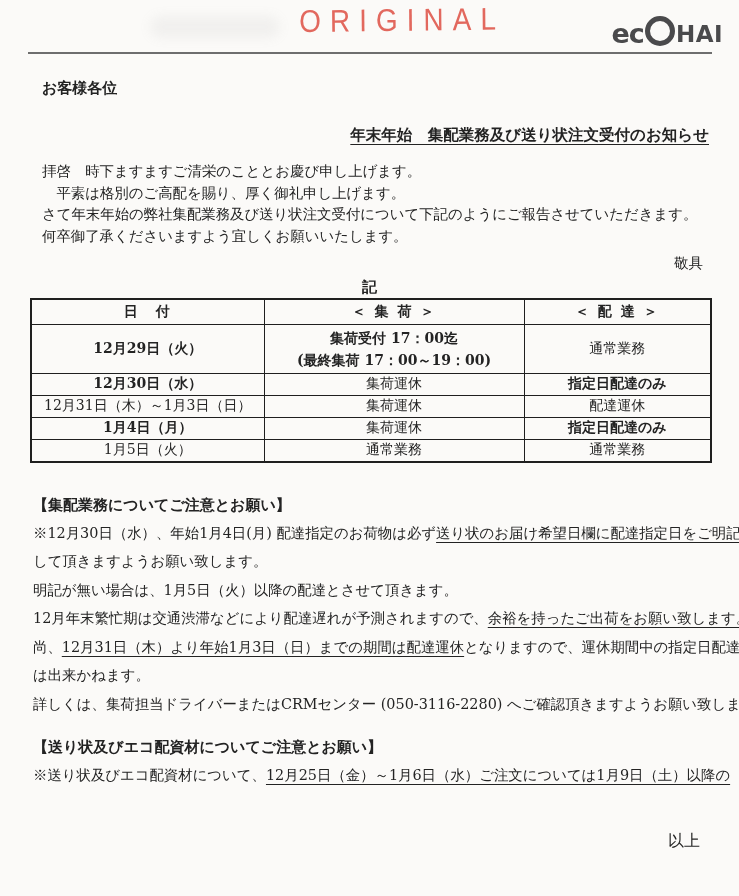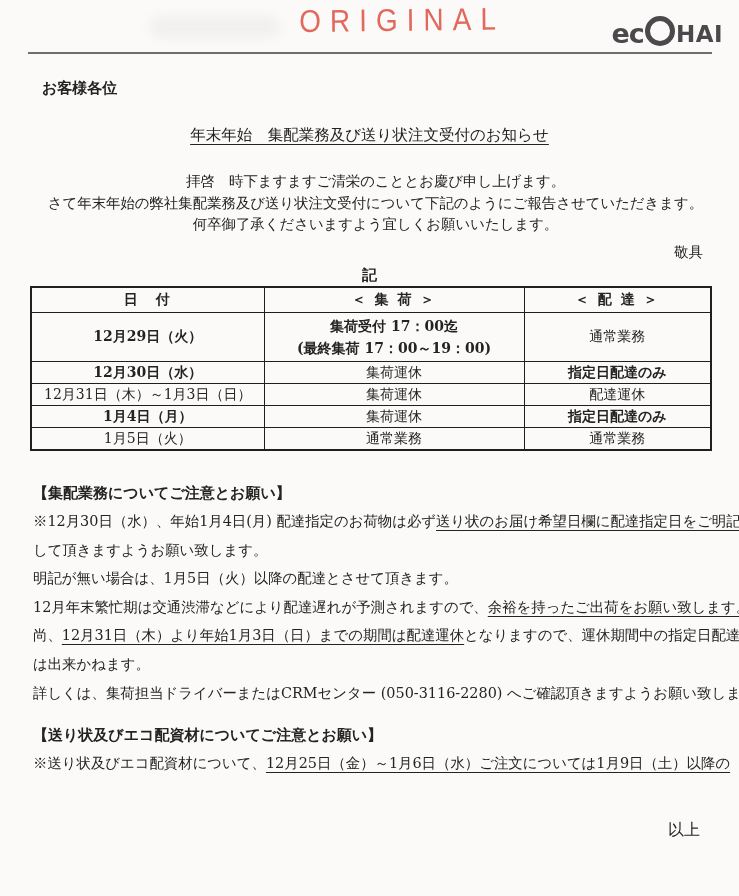--- a/index.html
+++ b/index.html
@@ -37,24 +37,24 @@
     border-top:2px solid #6e6e6e;
   }
   .smudge{
     position:absolute;left:150px;top:16px;width:130px;height:22px;
     background:#9a9a9a;opacity:.10;filter:blur(6px);border-radius:10px;
   }
   
   .content{padding:0 30px;}
   .recipient{margin:25px 0 0 12px;font-size:15px;font-weight:bold;line-height:20px;}
   .doc-title{
-    margin-top:27px;text-align:center;font-size:15.5px;font-weight:normal;
+    margin-top:27px;text-align:right;font-size:15.5px;font-weight:bold;
     text-decoration:underline;text-underline-offset:4px;line-height:20px;
   }
-  .greeting{margin:26px 0 0 12px;font-size:14.4px;line-height:21.5px;text-align:center;}
+  .greeting{margin:16px 0 0 12px;font-size:14.4px;line-height:21.5px;}
   .closing{text-align:right;padding-right:6px;font-size:14.5px;line-height:21.5px;margin-top:6px;}
   .record-mark{text-align:center;font-size:15px;font-weight:bold;line-height:18px;margin-top:3px;}
   
   table.schedule{
     width:680px;border-collapse:collapse;margin-top:2px;
     table-layout:fixed;font-size:14px;
   }
   table.schedule th,table.schedule td{
     border:1.5px solid #1f1f1f;text-align:center;vertical-align:middle;
     padding:0;
@@ -94,20 +94,21 @@
   </div>
 
   <div class="content">
 
     <div class="recipient">お客様各位</div>
 
     <div class="doc-title">年末年始　集配業務及び送り状注文受付のお知らせ</div>
 
     <div class="greeting">
       <div>拝啓　時下ますますご清栄のこととお慶び申し上げます。</div>
+      <div>　平素は格別のご高配を賜り、厚く御礼申し上げます。</div>
       <div>さて年末年始の弊社集配業務及び送り状注文受付について下記のようにご報告させていただきます。</div>
       <div>何卒御了承くださいますよう宜しくお願いいたします。</div>
     </div>
 
     <div class="closing">敬具</div>
 
     <div class="record-mark">記</div>
 
     <table class="schedule">
       <colgroup>

